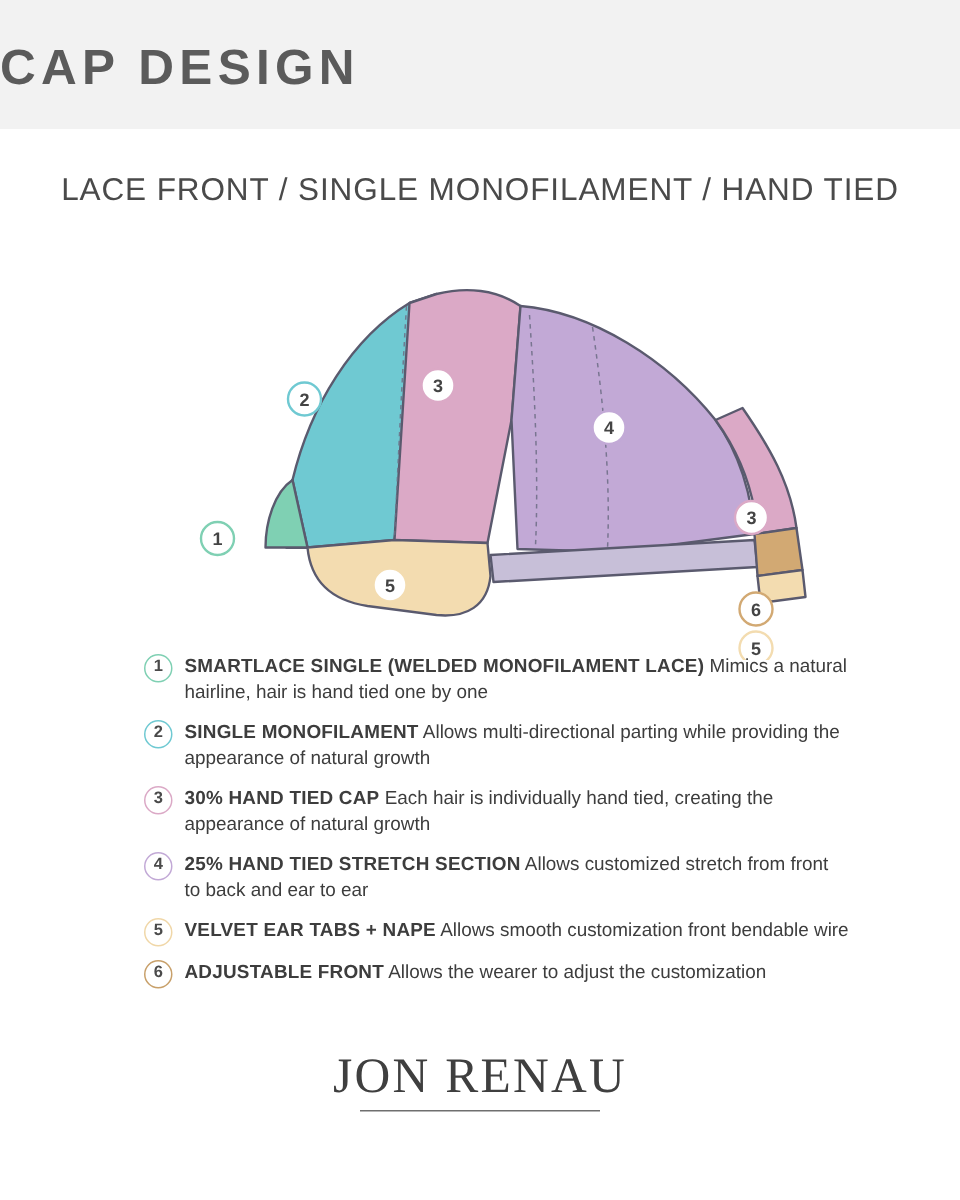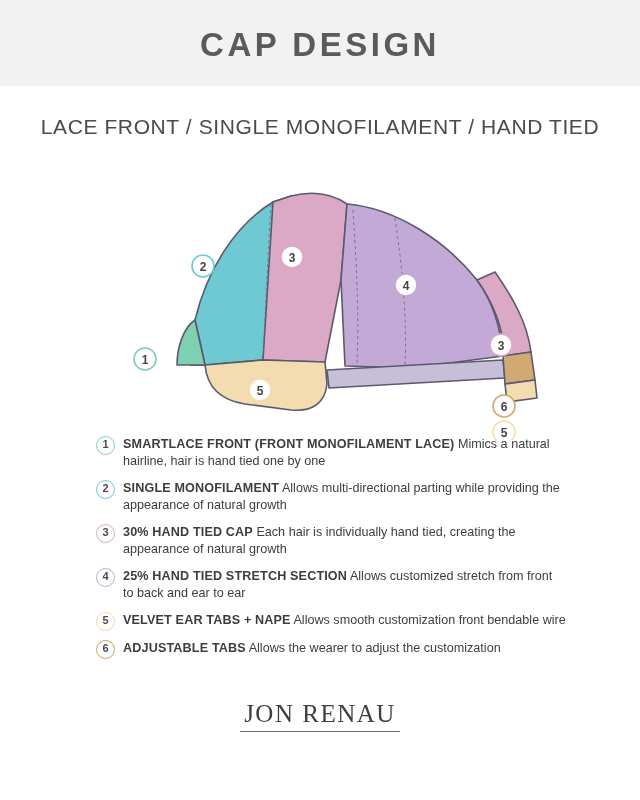--- a/index.html
+++ b/index.html
@@ -26,21 +26,20 @@
     top: 0;
     width: 640px;
     height: 86px;
     background: #f2f2f2;
   }
   .header-title {
     position: absolute;
     left: 0;
     top: 26px;
     width: 640px;
-    text-align: center;
     font-size: 33px;
     letter-spacing: 3.5px;
     font-weight: bold;
     color: #5b5b5b;
     font-family: "Liberation Sans", sans-serif;
   }
   
   .subtitle {
     position: absolute;
     left: 0;
@@ -101,21 +100,21 @@
   }
   
   .brand {
     position: absolute;
     left: 0;
     top: 700px;
     width: 640px;
     text-align: center;
   }
   .brand-name {
-    font-size: 25px;
+    font-size: 33px;
     letter-spacing: 1.5px;
     color: #3f3f3f;
     font-family: "Liberation Serif", serif;
   }
   .brand-rule {
     width: 160px;
     height: 1px;
     background: #6f6f6f;
     margin: 3px auto 2px auto;
   }
@@ -215,21 +214,21 @@
           </g>
       </g>
     </svg>
   </div>
 
   <div class="legend">
 
     <div class="legend-item">
       <div class="legend-badge" style="border-color:#7fd0b3">1</div>
       <div class="legend-text">
-        <span class="term">SMARTLACE FRONT (FRONT MONOFILAMENT LACE)</span>
+        <span class="term">SMARTLACE SINGLE (WELDED MONOFILAMENT LACE)</span>
         <span class="desc">Mimics a natural hairline, hair is hand tied one by one</span>
       </div>
     </div>
 
     <div class="legend-item">
       <div class="legend-badge" style="border-color:#6fc9d2">2</div>
       <div class="legend-text">
         <span class="term">SINGLE MONOFILAMENT</span>
         <span class="desc">Allows multi-directional parting while providing the appearance of natural growth</span>
       </div>
@@ -255,21 +254,21 @@
       <div class="legend-badge" style="border-color:#f0d7a8">5</div>
       <div class="legend-text">
         <span class="term">VELVET EAR TABS + NAPE</span>
         <span class="desc">Allows smooth customization front bendable wire</span>
       </div>
     </div>
 
     <div class="legend-item">
       <div class="legend-badge" style="border-color:#c8a06a">6</div>
       <div class="legend-text">
-        <span class="term">ADJUSTABLE TABS</span>
+        <span class="term">ADJUSTABLE FRONT</span>
         <span class="desc">Allows the wearer to adjust the customization</span>
       </div>
     </div>
 
   </div>
 
   <div class="brand">
     <div class="brand-name">JON RENAU</div>
     <div class="brand-rule"></div>
   </div>

